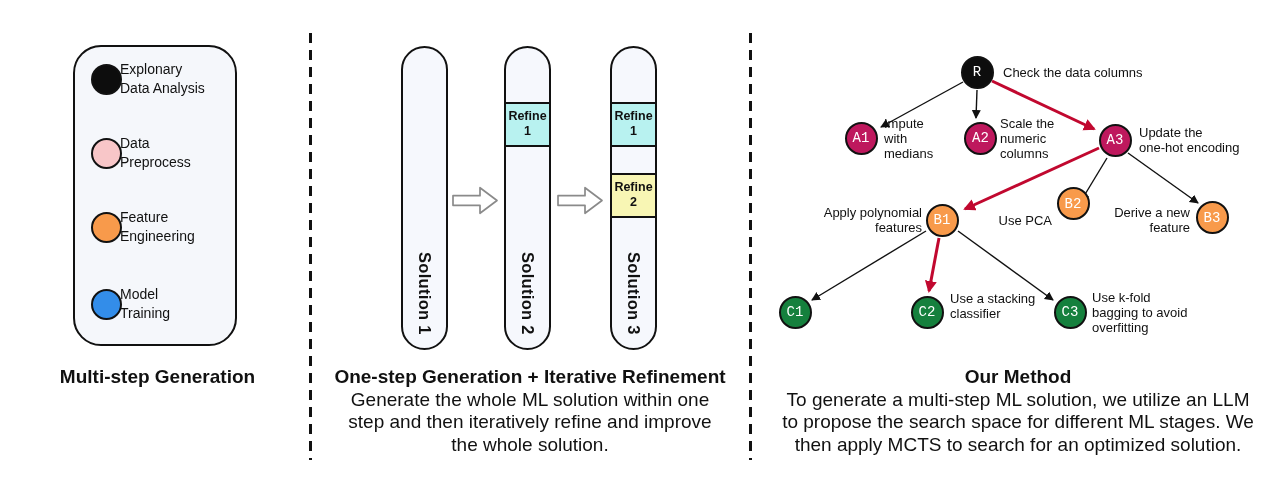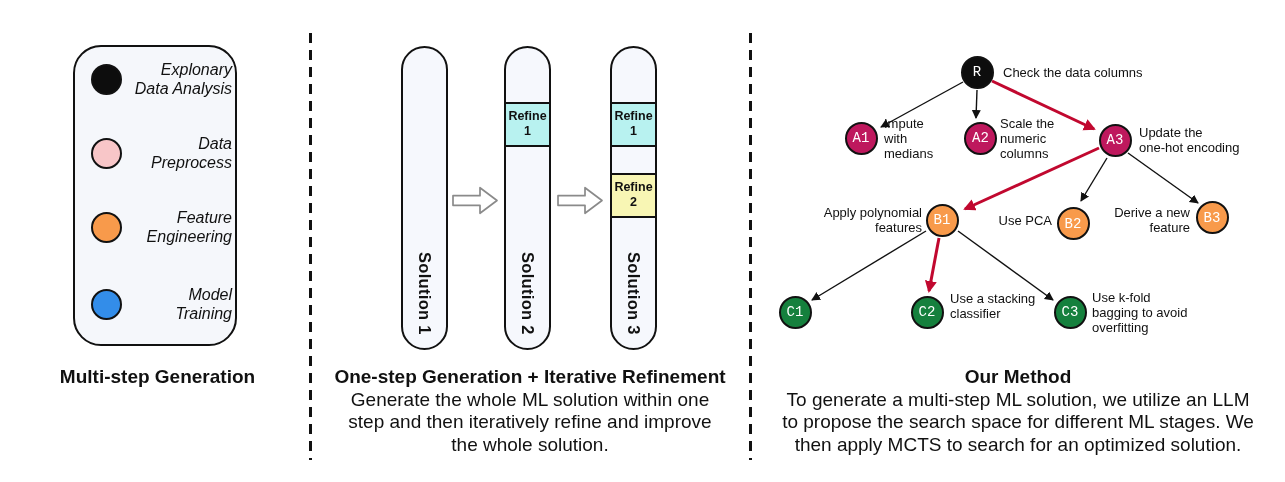--- a/index.html
+++ b/index.html
@@ -22,24 +22,23 @@
   }
   .step-circle {
     position:absolute; width:31px; height:31px; box-sizing:border-box;
     border:2px solid #111; border-radius:50%;
   }
   .step-circle.black  { background:#0d0d0d; }
   .step-circle.pink   { background:#f8c6c8; }
   .step-circle.orange { background:#f89a4b; }
   .step-circle.blue   { background:#338de9; }
   .step-label {
-    position:absolute; left:120px; width:112px; text-align:right;
-    font-size:16px; line-height:19px; white-space:pre-line;
+    position:absolute; left:120px; width:112px; text-align:left;
+    font-size:14px; line-height:19px; white-space:pre-line;
     transform:translateY(-50%);
-    font-style:italic;
   }
 
   
   .caption { position:absolute; top:365px; text-align:center; }
   .caption-title { font-weight:bold; font-size:19px; line-height:24px; }
   .caption-body  { font-size:19px; line-height:22.3px; white-space:pre-line; }
 
   
   .capsule {
     position:absolute; top:46px; width:47px; height:304px; box-sizing:border-box;
@@ -168,21 +167,21 @@
     </div>
   <div class="tnode pink" style="left:964px;  top:121.5px;align-items:center;">
       <span>A2</span>
     </div>
   <div class="tnode pink" style="left:1098.5px; top:123.5px;">
       <span>A3</span>
     </div>
   <div class="tnode orange" style="left:925.5px;  top:203.5px;">
       <span>B1</span>
     </div>
-  <div class="tnode orange" style="left:1056.5px; top:207px;">
+  <div class="tnode orange" style="left:1056.5px; top:187px;">
       <span>B2</span>
     </div>
   <div class="tnode orange" style="left:1195.5px; top:201px;">
       <span>B3</span>
     </div>
   <div class="tnode blue" style="left:778.5px;  top:295.5px;">
       <span>C1</span>
     </div>
   <div class="tnode blue" style="left:910.5px;  top:295.5px;">
       <span>C2</span>

